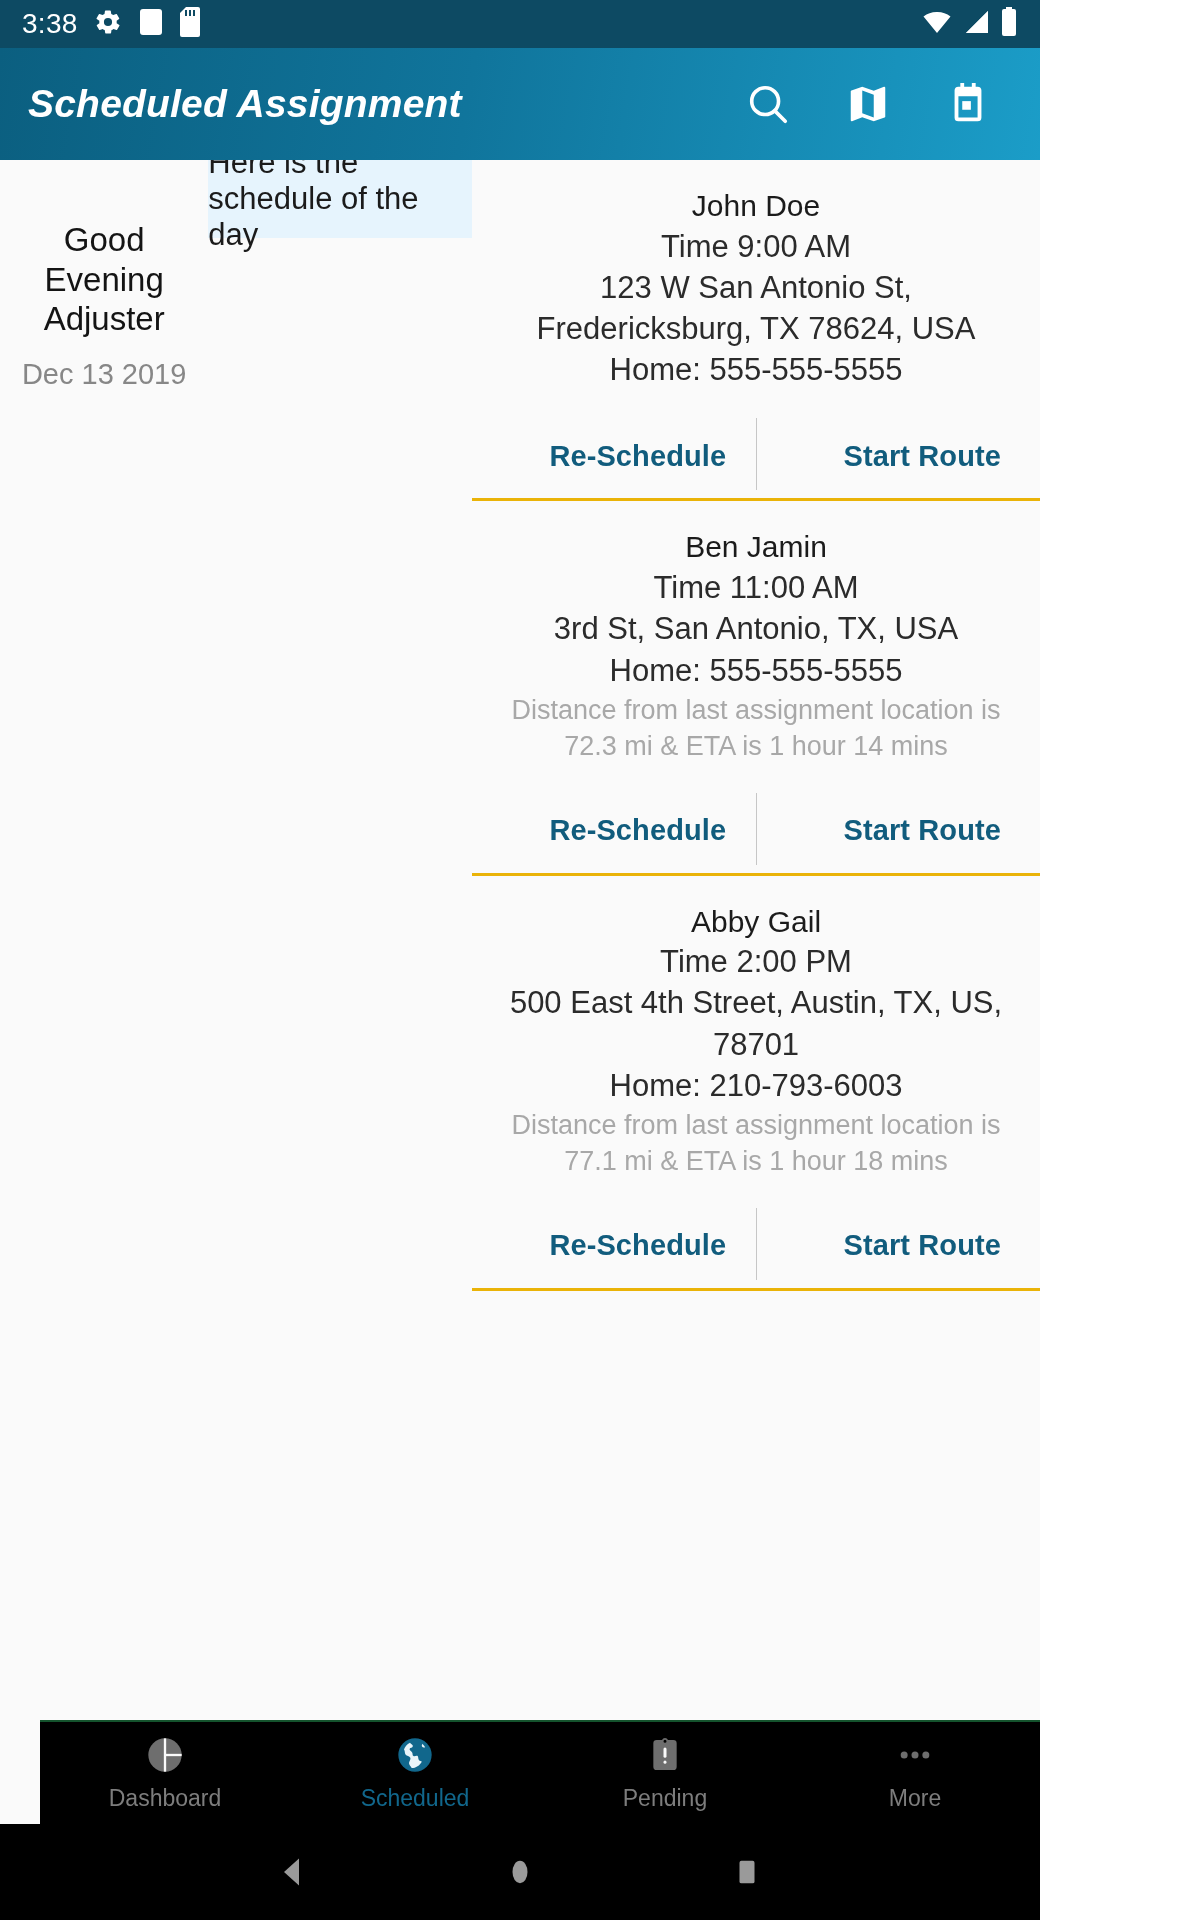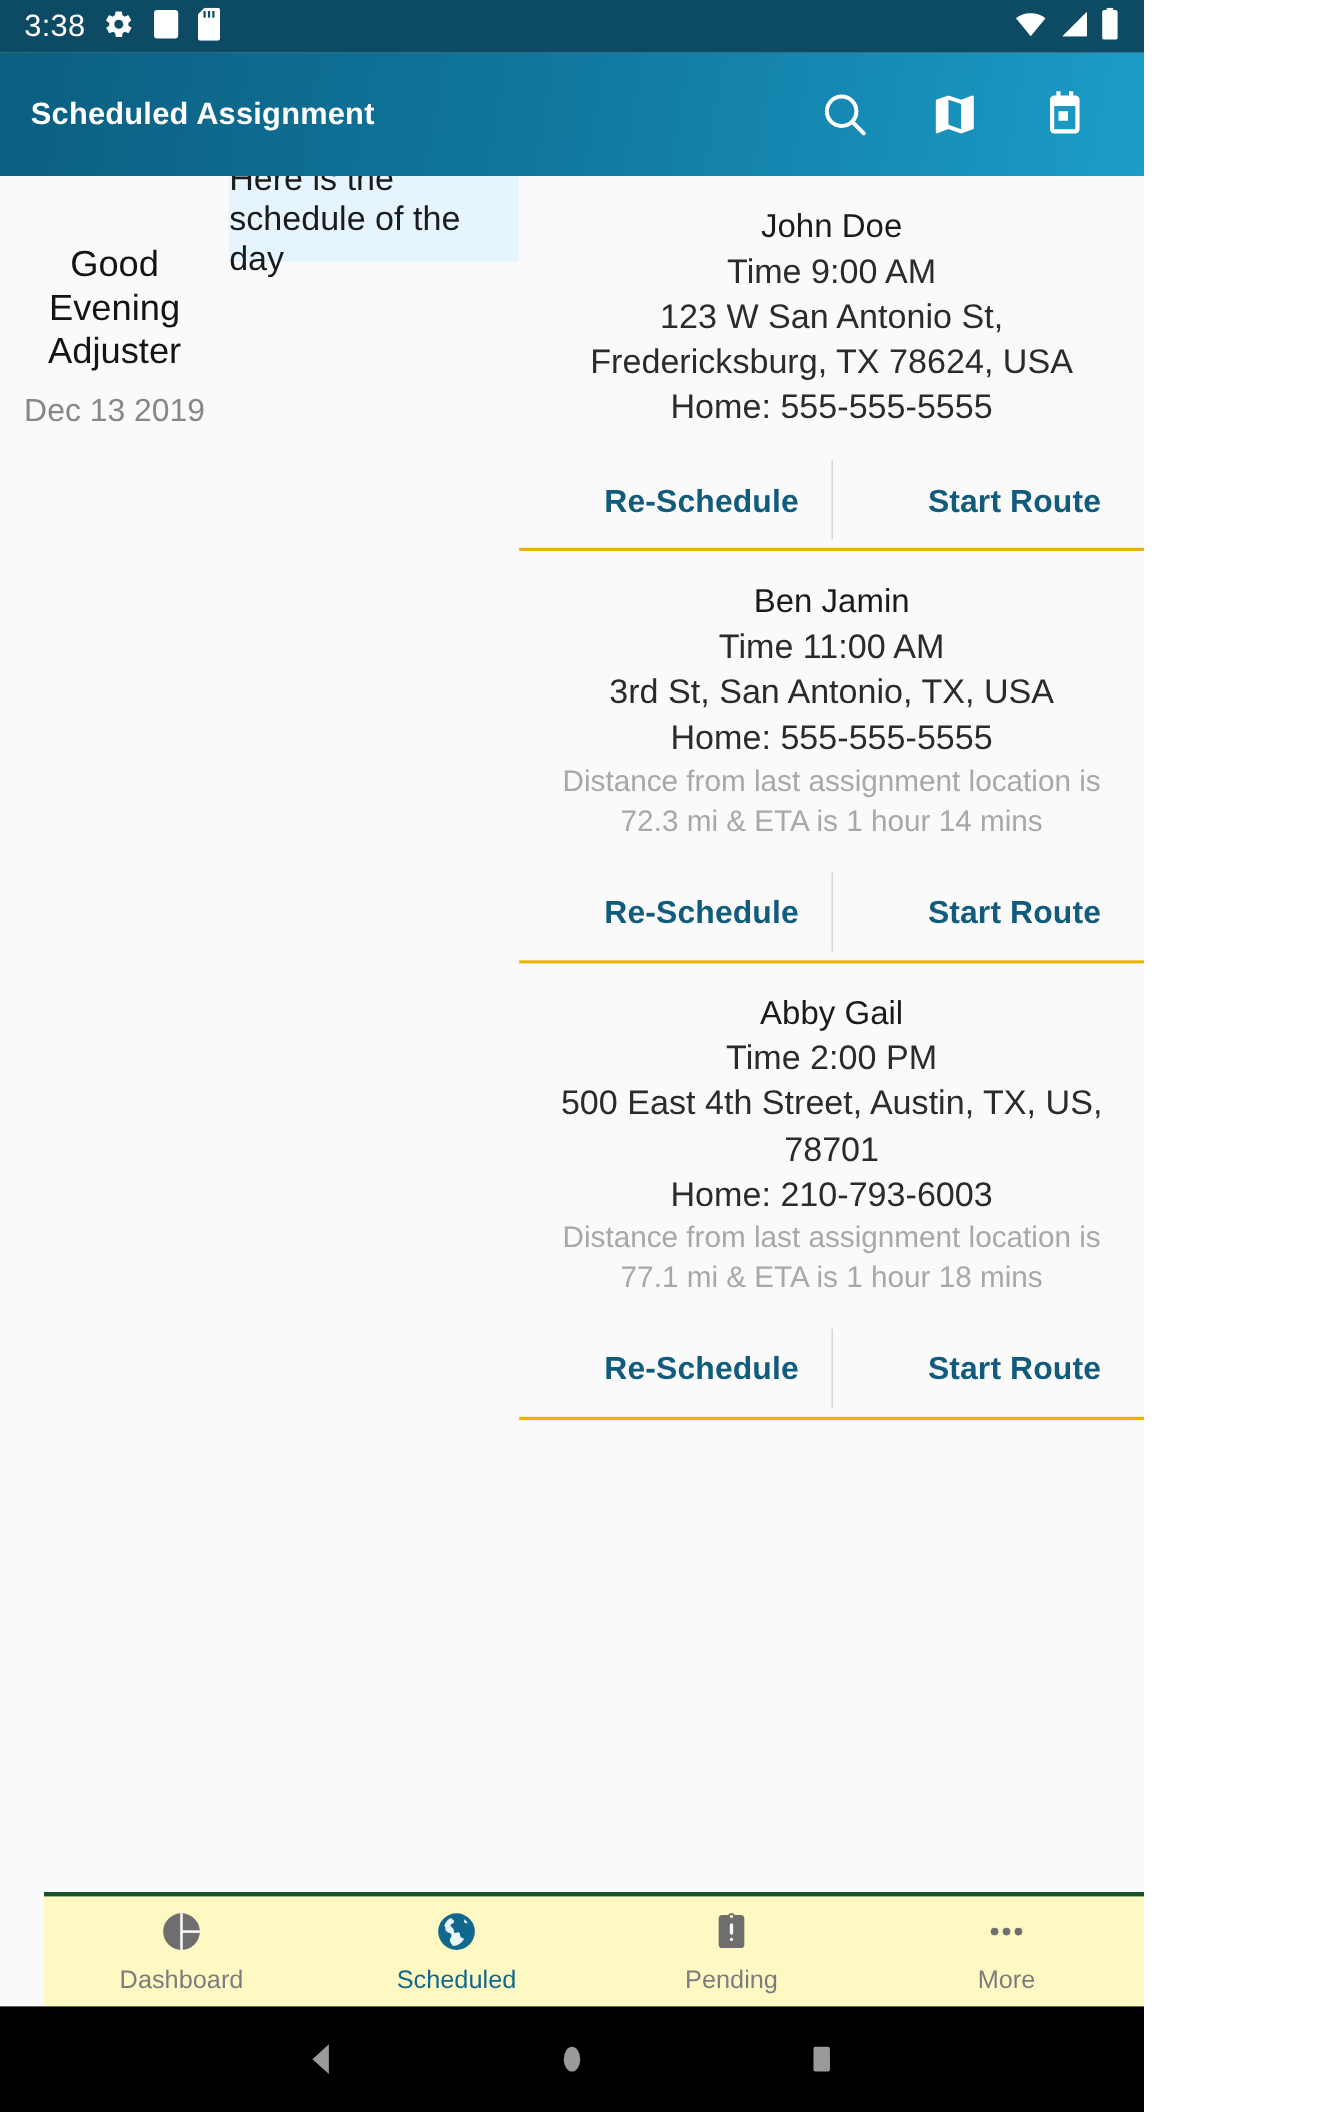--- a/index.html
+++ b/index.html
@@ -22,21 +22,21 @@
   .sb-right { margin-left:auto; display:flex; align-items:center; gap:10px; }
   .sb-ico { display:block; }
 
   
   .appbar {
     flex:0 0 112px; height:112px;
     background:linear-gradient(100deg,#0b5f80 0%, #10759c 45%, #1b9dc8 100%);
     display:flex; align-items:center; padding:0 28px;
   }
   .appbar-title {
-    color:#ffffff; font-size:28px; font-weight:700; letter-spacing:.2px;
+    color:#ffffff; font-size:39px; font-weight:700; letter-spacing:.2px;font-style:italic;
   }
   .appbar-actions { margin-left:auto; display:flex; align-items:center; gap:48px; padding-right:18px; }
   .ab-btn { width:52px; height:52px; display:flex; align-items:center; justify-content:center; cursor:pointer; }
 
   
   .content { flex:1 1 auto; background:#fafafa; display:flex; flex-direction:row; overflow:hidden; }
 
   .greeting { padding:60px 0 0 0; text-align:center; }
   .greet-title { font-size:33px; color:#141414; font-weight:400; line-height:1.2; }
   .greet-date { font-size:29px; color:#878787; font-weight:400; margin-top:19px; }
@@ -63,22 +63,22 @@
     color:#115c7d; font-size:29px; font-weight:700; cursor:pointer;
     letter-spacing:.1px;
     padding-left:48px;
   }
   .act-divider { width:1px; background:#c6c6c6; margin:4px 0 8px 0; flex:0 0 1px; }
 
   .filler { flex:1 1 auto; background:#fafafa; }
 
   
   .bottomnav {
-    flex:0 0 104px; height:104px; background:#fef9c3;
-    border-top:4px solid #14532d;
+    flex:0 0 104px; height:104px; background:#000000;
+    border-top:2px solid #14532d;
     display:flex; align-items:center;margin-left:40px;
   }
   .bn-item {
     flex:1 1 25%; display:flex; flex-direction:column;
     align-items:center; justify-content:center; gap:9px; cursor:pointer;
   }
   .bn-label { font-size:23px; color:#7d7d7d; }
   .bn-item.active .bn-label { color:#11678c; }
   .bn-ico { height:42px; display:flex; align-items:center; justify-content:center; }
 

